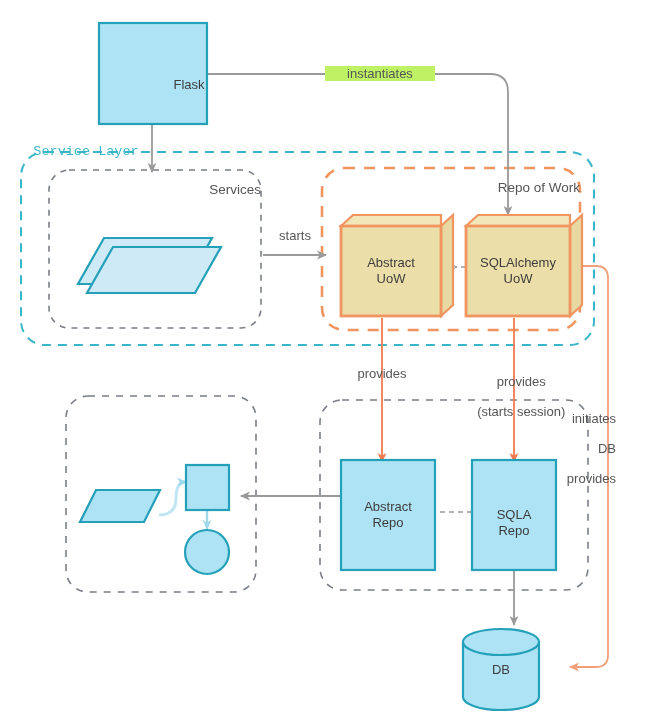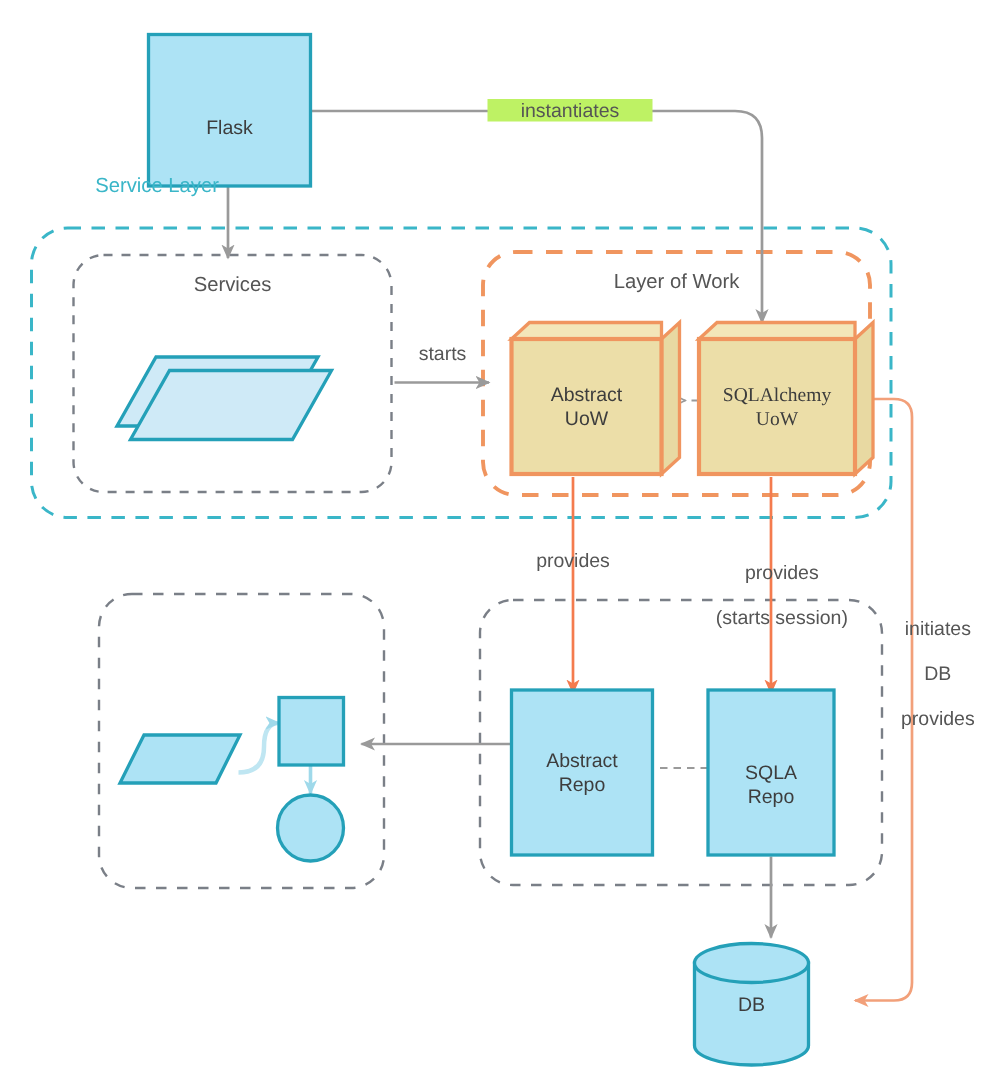--- a/index.html
+++ b/index.html
@@ -44,21 +44,21 @@
     color: #3d3d3d;
     font-size: 13px;
     line-height: 16px;
     pointer-events: none;
   }
   .grp-title {
     position: absolute;
     font-family: "Liberation Sans", sans-serif;
     color: #555555;
     font-size: 13.5px;
-    text-align: center;
+    text-align: right;
     white-space: pre;
   }
 </style>
 </head>
 <body>
 
 <div id="canvas">
 
   <svg id="svg-layer" viewBox="0 0 665 720">
     <defs>
@@ -139,58 +139,58 @@
     <g>
       <path d="M463,642 L463,697 A38,13 0 0 0 539,697 L539,642 Z" fill="#ade3f5" stroke="#24a0b8" stroke-width="2.2"></path>
       <ellipse cx="501" cy="642" rx="38" ry="13" fill="#ade3f5" stroke="#24a0b8" stroke-width="2.2"></ellipse>
     </g>
 
     <polygon points="96,490 160,490 144,522 80,522" fill="#ade3f5" stroke="#24a0b8" stroke-width="2.2"></polygon>
     <rect x="186" y="465" width="43" height="45" fill="#ade3f5" stroke="#24a0b8" stroke-width="2.2"></rect>
     <circle cx="207" cy="552" r="22" fill="#ade3f5" stroke="#24a0b8" stroke-width="2.2"></circle>
   </svg>
 
-  <div class="node-text" style="left:99px; top:23px; width:108px; height:123px;">
+  <div class="node-text" style="left:99px; top:23px; width:108px; height:123px;padding-left:36px;">
     <span>Flask</span>
   </div>
 
-  <div class="lbl lbl-teal" style="left:26px; top:116px; width:120px; text-align:right;">Service Layer</div>
+  <div class="lbl lbl-teal" style="left:26px; top:144px; width:120px; text-align:center;font-family:Liberation Mono, monospace;">Service Layer</div>
 
   <div class="grp-title" style="left:49px; top:182px; width:212px;">Services</div>
 
-  <div class="grp-title" style="left:322px; top:180px; width:258px;">Layer of Work</div>
+  <div class="grp-title" style="left:322px; top:180px; width:258px;">Repo of Work</div>
 
 
 
   <div class="lbl" style="left:325px; top:66px; width:110px; background:#bef264;">instantiates</div>
 
   <div class="lbl" style="left:260px; top:228px; width:70px;">starts</div>
 
   <div class="node-text" style="left:341px; top:226px; width:100px; height:90px;">
     <span>
       <span>Abstract</span><br>
       <span>UoW</span>
     </span>
   </div>
 
-  <div class="node-text" style="left:466px; top:226px; width:104px; height:90px;font-family:Liberation Serif, serif;">
+  <div class="node-text" style="left:466px; top:226px; width:104px; height:90px;">
     <span>
       <span>SQLAlchemy</span><br>
       <span>UoW</span>
     </span>
   </div>
 
   <div class="lbl" style="left:337px; top:366px; width:90px;">provides</div>
 
   <div class="lbl" style="left:452px; top:359px; width:124px;">
     <span>provides</span><br>
     <span>(starts session)</span>
   </div>
 
-  <div class="lbl" style="left:584px; top:396px; width:68px;">
+  <div class="lbl" style="left:548px; top:396px; width:68px;text-align:right;">
     <span>initiates</span><br>
     <span>DB</span><br>
     <span>provides</span>
   </div>
 
   <div class="node-text" style="left:341px; top:460px; width:94px; height:110px;">
     <span>
       <span>Abstract</span><br>
       <span>Repo</span>
     </span>

